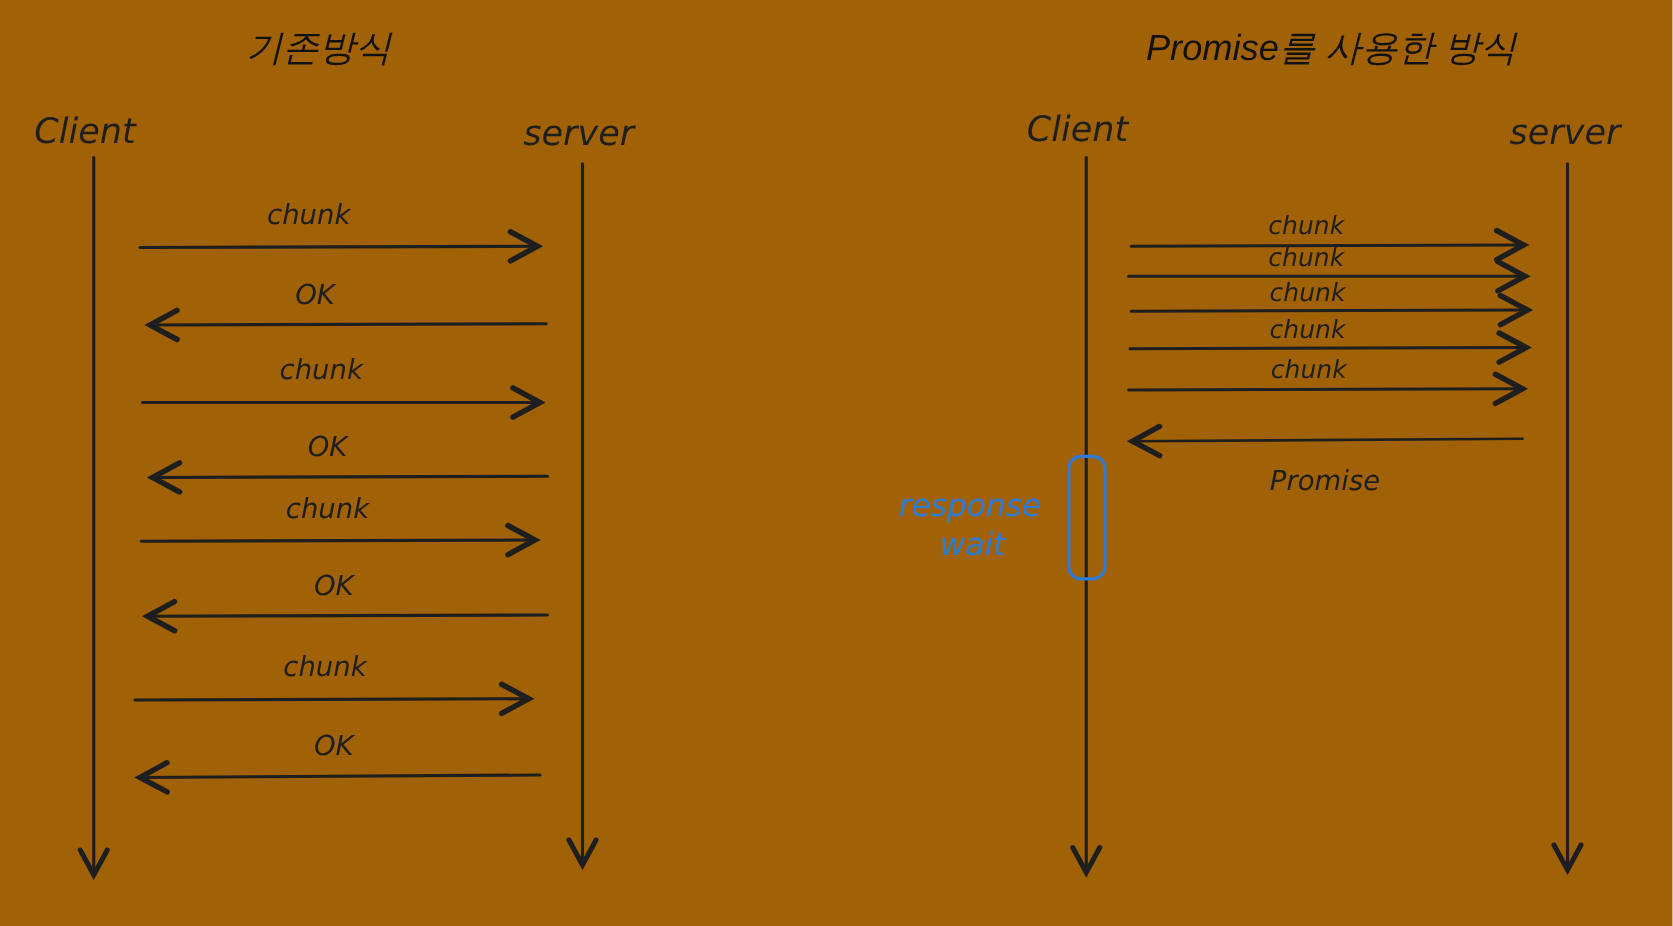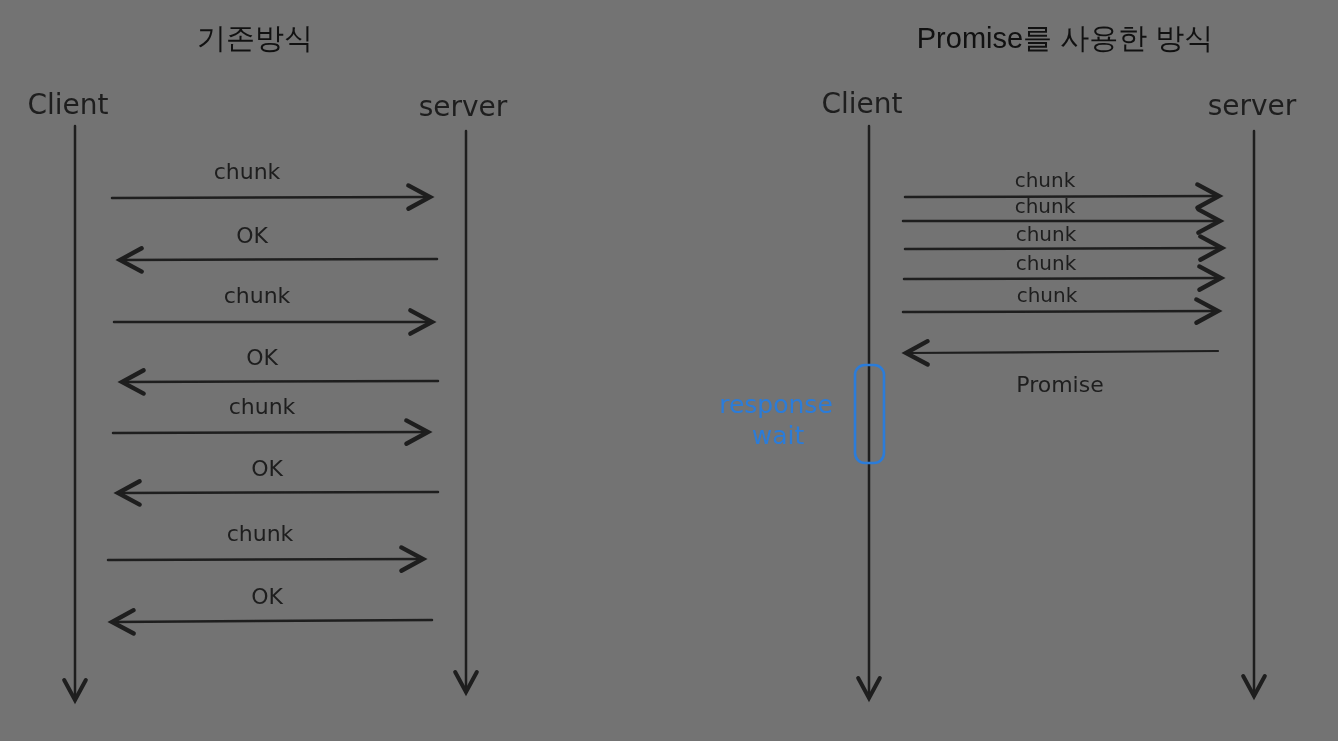--- a/index.html
+++ b/index.html
@@ -4,22 +4,23 @@
 <style>
   html, body {
     margin: 0;
     padding: 0;
     background: #ffffff;
   }
   .canvas {
     position: relative;
     width: 1338px;
     height: 741px;
-    background: #737373;
+    background: #a16207;
     overflow: hidden;
+    font-style: italic;
   }
   svg { display: block; }
   .title-text {
     font-family: "Liberation Sans", sans-serif;
     font-size: 29px;
     font-weight: 500;
     fill: #111111;
   }
   .actor-text {
     font-family: "DejaVu Sans", cursive;

